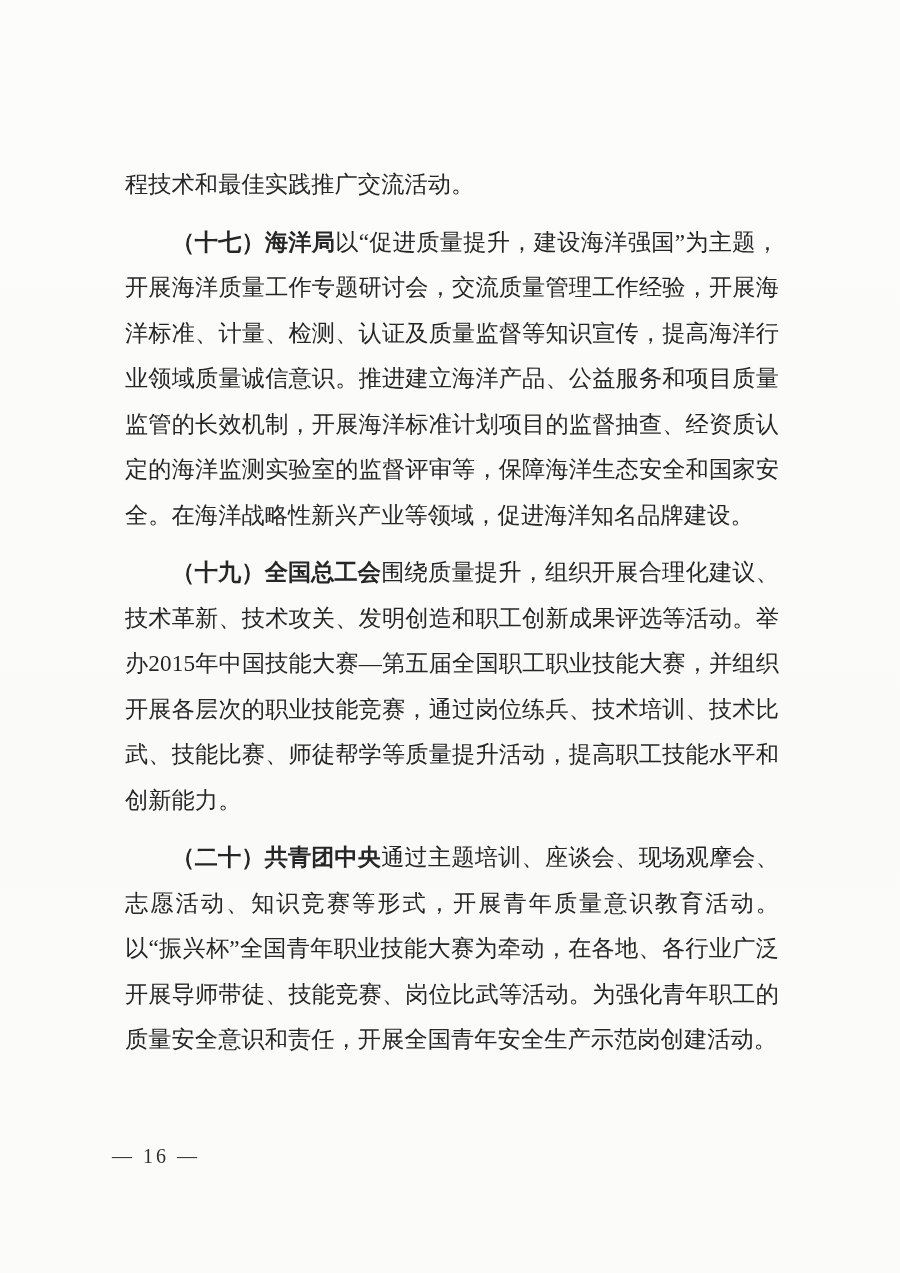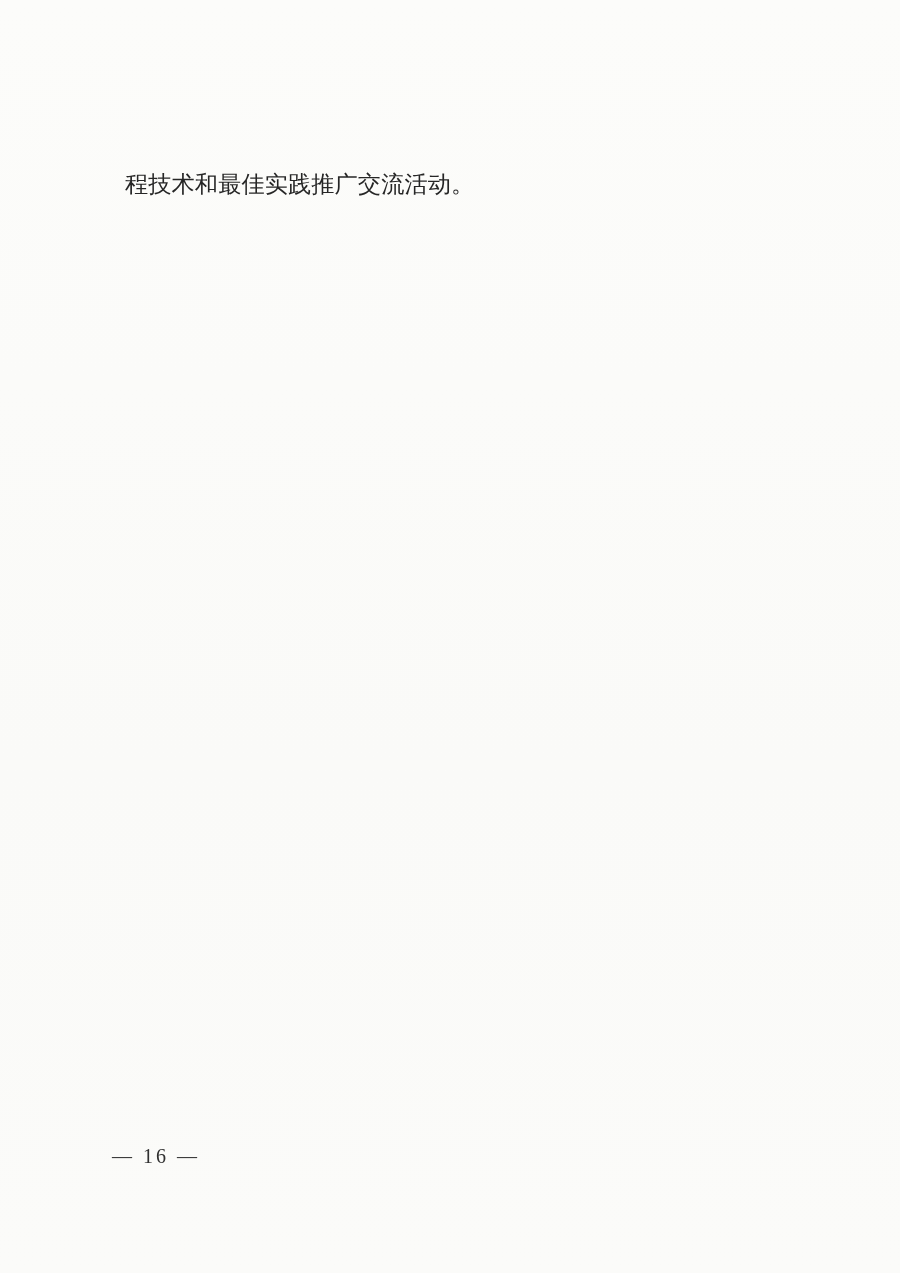--- a/index.html
+++ b/index.html
@@ -57,22 +57,25 @@
 </style>
 </head>
 <body>
 
 <div class="scan-page">
 
   <div class="content">
 
     <p class="continuation"><span>程技术和最佳实践推广交流活动。</span></p>
 
+    <p><span class="lead">（十七）海洋局</span><span>以“促进质量提升，建设海洋强国”为主题，开展海洋质量工作专题研讨会，交流质量管理工作经验，开展海洋标准、计量、检测、认证及质量监督等知识宣传，提高海洋行业领域质量诚信意识。推进建立海洋产品、公益服务和项目质量监管的长效机制，开展海洋标准计划项目的监督抽查、经资质认定的海洋监测实验室的监督评审等，保障海洋生态安全和国家安全。在海洋战略性新兴产业等领域，促进海洋知名品牌建设。</span></p>
 
 
+    <p><span class="lead">（十九）全国总工会</span><span>围绕质量提升，组织开展合理化建议、技术革新、技术攻关、发明创造和职工创新成果评选等活动。举办2015年中国技能大赛—第五届全国职工职业技能大赛，并组织开展各层次的职业技能竞赛，通过岗位练兵、技术培训、技术比武、技能比赛、师徒帮学等质量提升活动，提高职工技能水平和创新能力。</span></p>
 
+    <p><span class="lead">（二十）共青团中央</span><span>通过主题培训、座谈会、现场观摩会、志愿活动、知识竞赛等形式，开展青年质量意识教育活动。以“振兴杯”全国青年职业技能大赛为牵动，在各地、各行业广泛开展导师带徒、技能竞赛、岗位比武等活动。为强化青年职工的质量安全意识和责任，开展全国青年安全生产示范岗创建活动。</span></p>
 
 
   </div>
 
   <div class="page-number">— 16 —</div>
 
 </div>
 
 </body></html>

